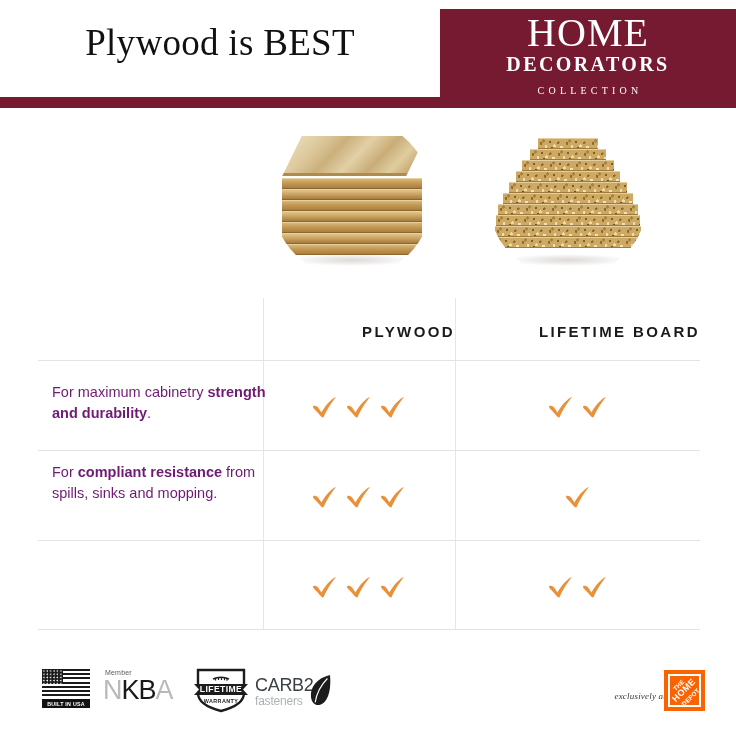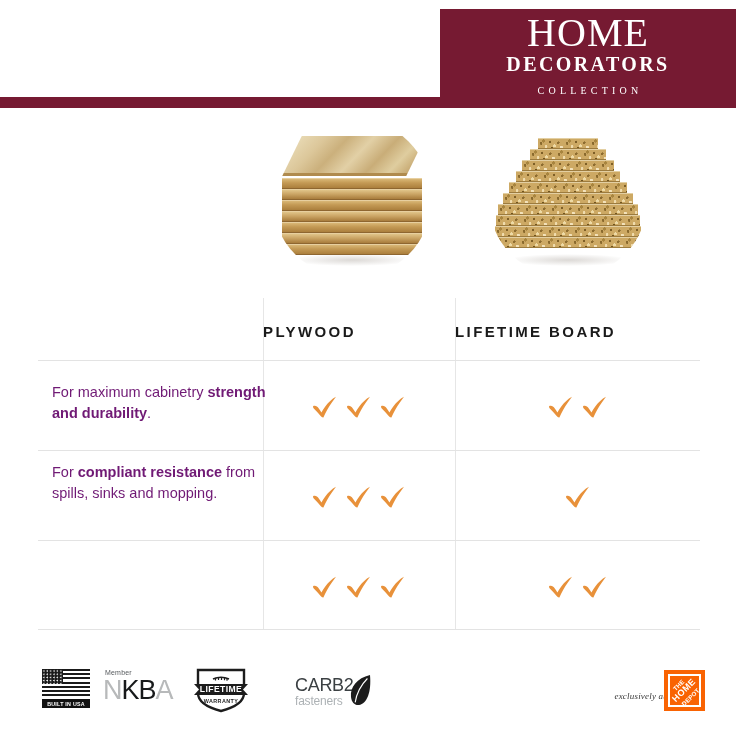--- a/index.html
+++ b/index.html
@@ -131,21 +131,21 @@
     background: #e3e3e3;
   }
   #rule-head { top: 62px; }
   #rule-1 { top: 152px; }
   #rule-2 { top: 242px; }
   #rule-bot { top: 331px; }
 
   .th {
     position: absolute; top: 22px; height: 24px;
     font-size: 15px; font-weight: 700; color: #1a1a1a;
-    letter-spacing: 2.4px; text-align: left; line-height: 24px;
+    letter-spacing: 2.4px; text-align: right; line-height: 24px;
   }
   #th-plywood  { left: 225px; width: 192px; }
   #th-particle { left: 417px; width: 245px; }
 
   .row-label {
     position: absolute; left: 14px; width: 215px;
     font-size: 14.5px; line-height: 21px; color: #701a75;
   }
   .row-label b { font-weight: 700; }
   #label-0 { top: 84px; }
@@ -185,21 +185,21 @@
   #badge-nkba { left: 103px; top: 14px; width: 70px; height: 42px; }
   .nkba-member { font-size: 7px; color: #55595c; letter-spacing: 0.2px; margin-left: 2px; }
   .nkba-word { font-size: 27px; font-weight: 400; line-height: 28px; letter-spacing: -1px; }
   .nkba-word .g { color: #b7b9ba; }
   .nkba-word .k { color: #17191a; }
 
   
   #badge-lifetime { left: 192px; top: 12px; width: 58px; height: 46px; }
 
   
-  #badge-carb { left: 255px; top: 16px; width: 80px; height: 40px; margin-left: 40px; }
+  #badge-carb { left: 255px; top: 16px; width: 80px; height: 40px; }
   .carb-word { font-size: 18px; letter-spacing: -0.3px; color: #3b4043; line-height: 19px; font-weight: 400; }
   .carb-sub  { font-size: 12px; letter-spacing: -0.2px; color: #adb2b5; line-height: 13px; }
 
   
   #exclusively {
     position: absolute; left: 614px; top: 36px; width: 52px;
     text-align: right; font-family: "Liberation Serif", serif;
     font-style: italic; font-size: 9px; color: #3a3a3a; letter-spacing: 0.2px;
   }
   #badge-homedepot {
@@ -223,20 +223,21 @@
   .hd-text .big { font-size: 9px; line-height: 9.5px; letter-spacing: 0.4px; }
 </style>
 </head>
 <body>
 
 <div id="page">
 
   <div id="header">
     <div class="header-maroon-bar"></div>
 
+    <div class="page-title">Plywood is BEST</div>
 
     <div class="logo-block">
       <div class="logo-inner">
         <div class="logo-home">HOME</div>
         <div class="logo-decorators">DECORATORS</div>
         <div class="logo-collection">COLLECTION</div>
       </div>
     </div>
   </div>
 

